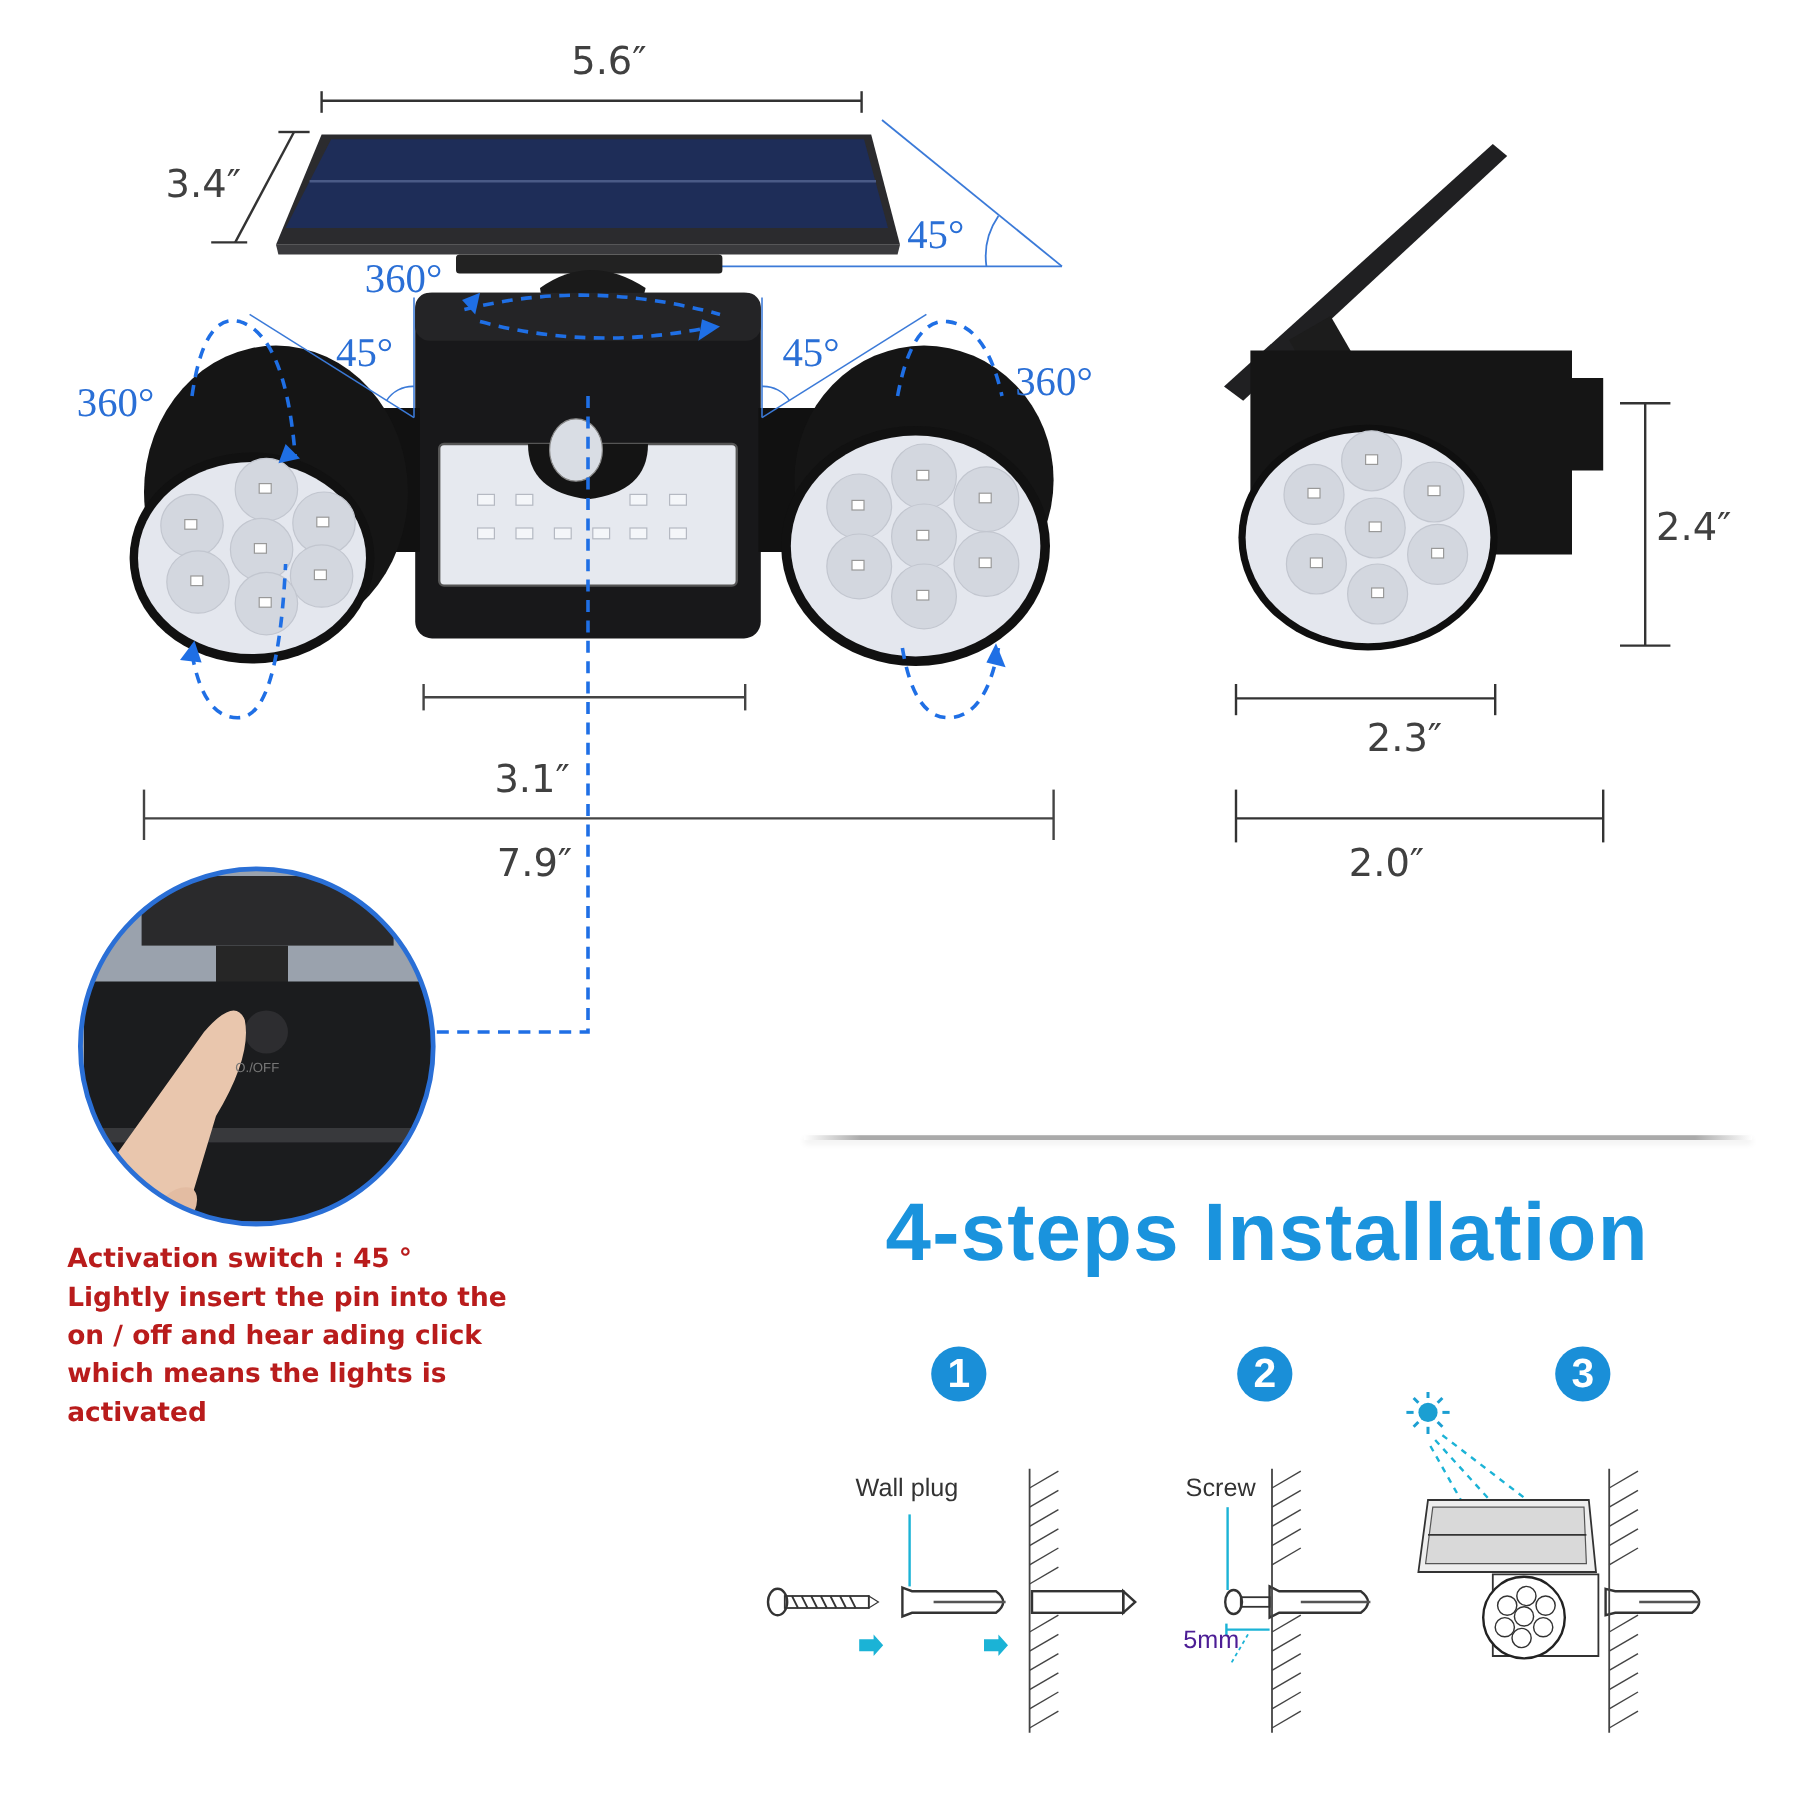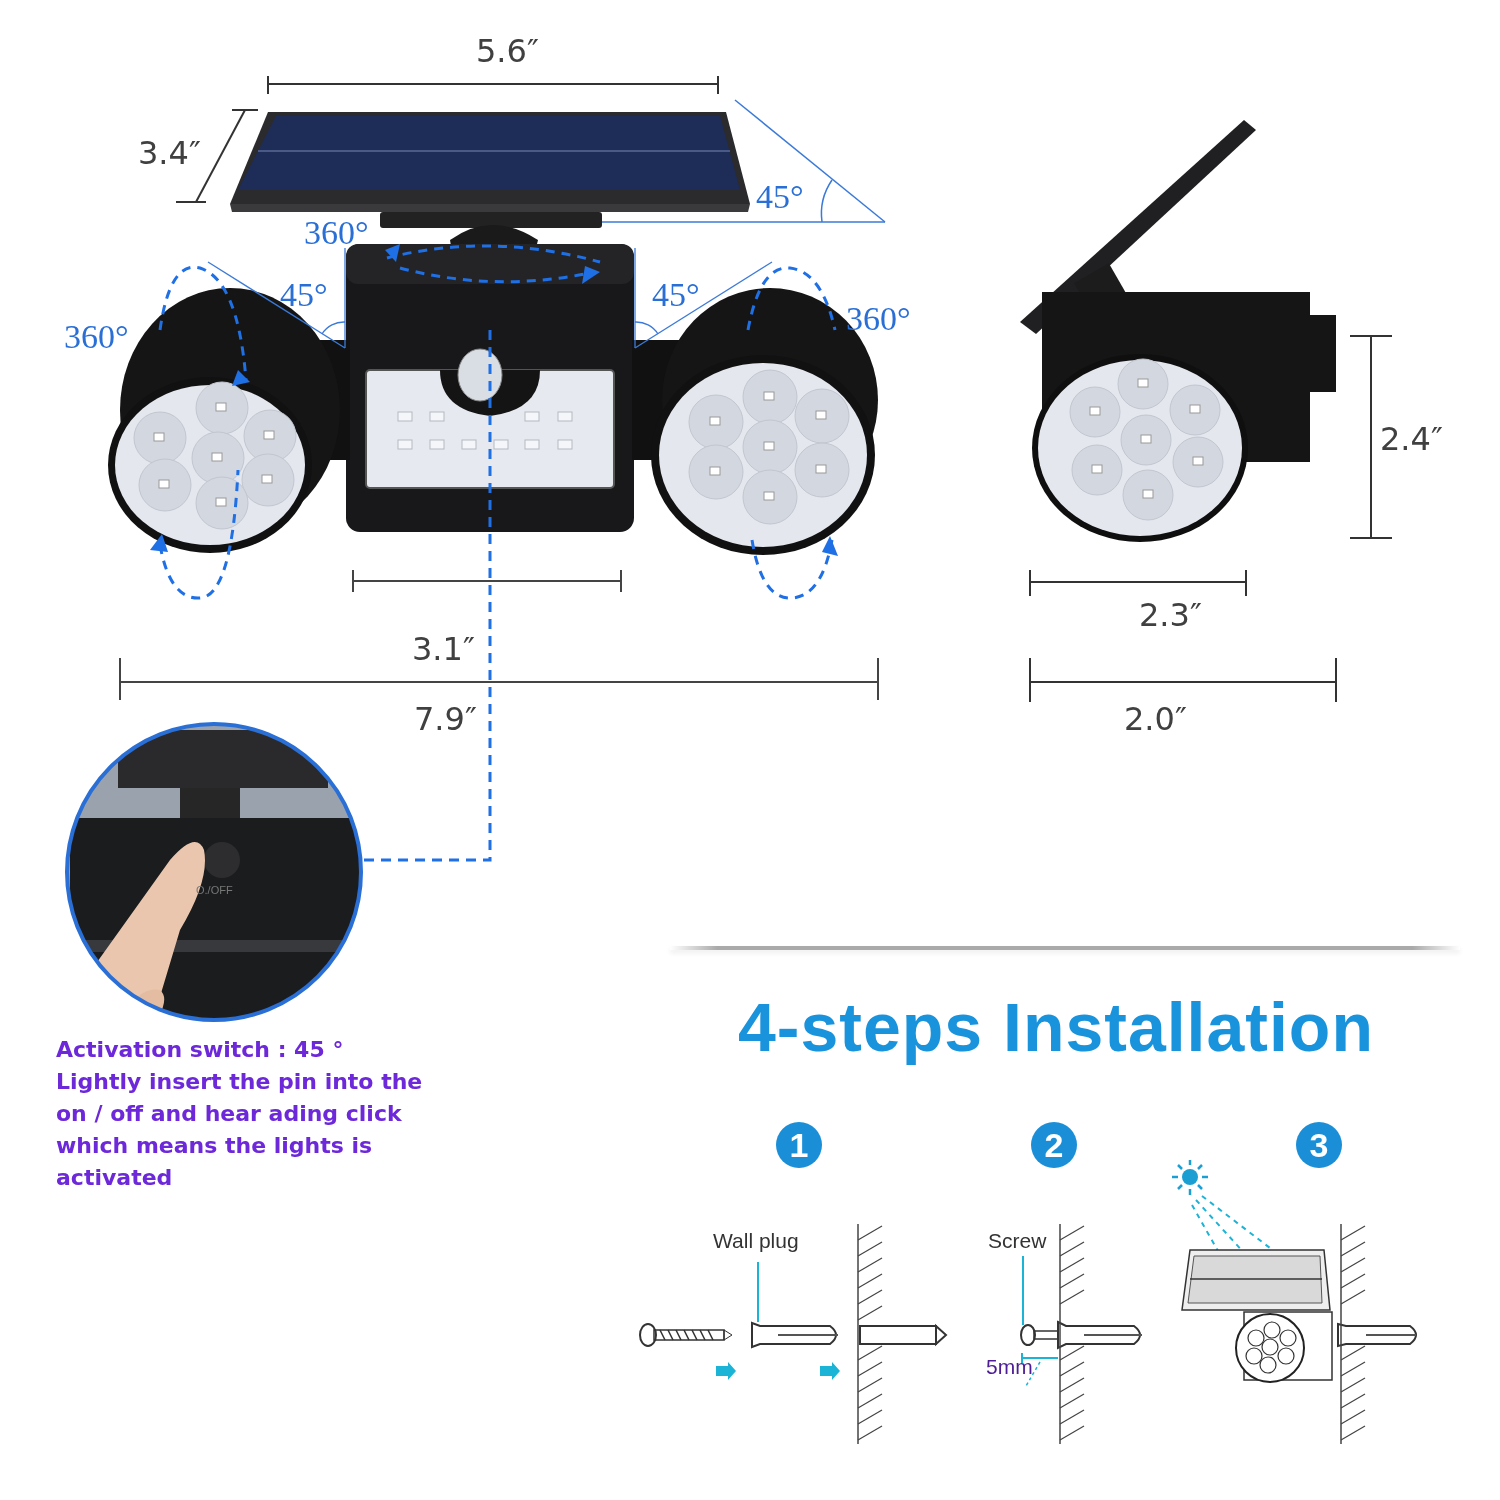--- a/index.html
+++ b/index.html
@@ -1,21 +1,21 @@
 <!DOCTYPE html>
 <html><head>
 <meta charset="utf-8">
 <style>
   html,body{margin:0;padding:0;background:#fff;}
   body{width:1500px;height:1500px;position:relative;overflow:hidden;font-family:"Liberation Sans",sans-serif;}
   .abs{position:absolute;}
   .dim{position:absolute;font-family:"DejaVu Sans",sans-serif;font-size:32px;color:#404040;}
   .ang{position:absolute;font-family:Liberation Serif, serif;font-size:34px;color:#2a6fd6;}
   svg{position:absolute;left:0;top:0;}
-  .note{position:absolute;left:56px;top:1034px;width:380px;font-family:"DejaVu Sans",sans-serif;font-weight:bold;font-size:22px;line-height:32px;color:#6d28d9;}
+  .note{position:absolute;left:56px;top:1034px;width:380px;font-family:"DejaVu Sans",sans-serif;font-weight:bold;font-size:22px;line-height:32px;color:#b91c1c;}
   .title{position:absolute;left:738px;top:988px;font-family:"Liberation Sans",sans-serif;font-weight:bold;font-size:68px;color:#1a93dd;letter-spacing:1px;}
   .stepnum{position:absolute;width:46px;height:46px;border-radius:50%;background:#1a8fd8;color:#fff;font-family:"Liberation Sans",sans-serif;font-weight:bold;font-size:34px;text-align:center;line-height:46px;}
   .lbl{position:absolute;font-family:"Liberation Sans",sans-serif;font-size:21px;color:#333;}
   .sep{position:absolute;left:670px;top:946px;width:790px;height:4px;background:linear-gradient(90deg,rgba(170,170,170,0),#aaa 6%,#aaa 94%,rgba(170,170,170,0));box-shadow:0 3px 5px rgba(0,0,0,0.08);}
 </style>
 </head>
 <body>
 
 <svg width="1500" height="1500">
 

